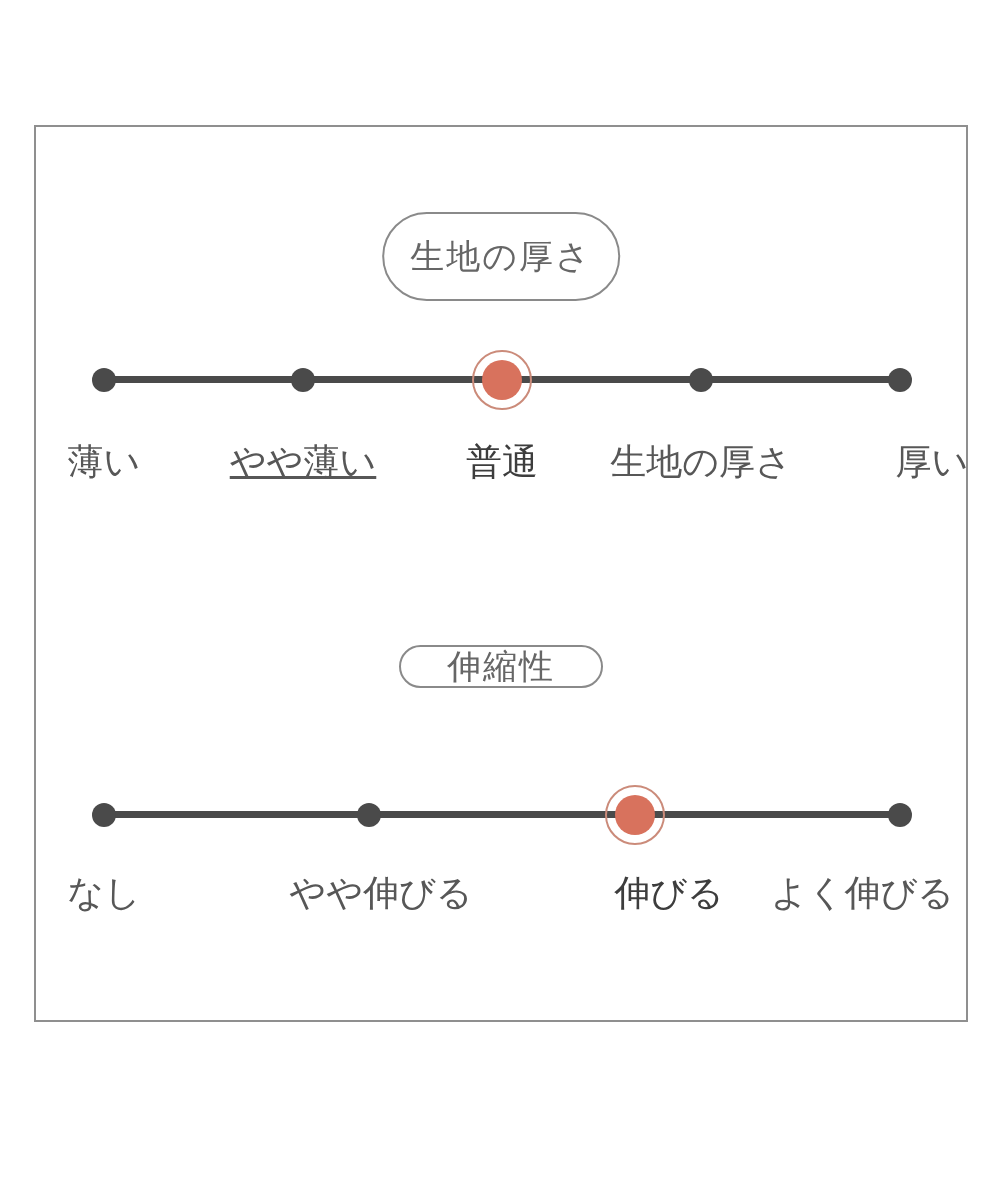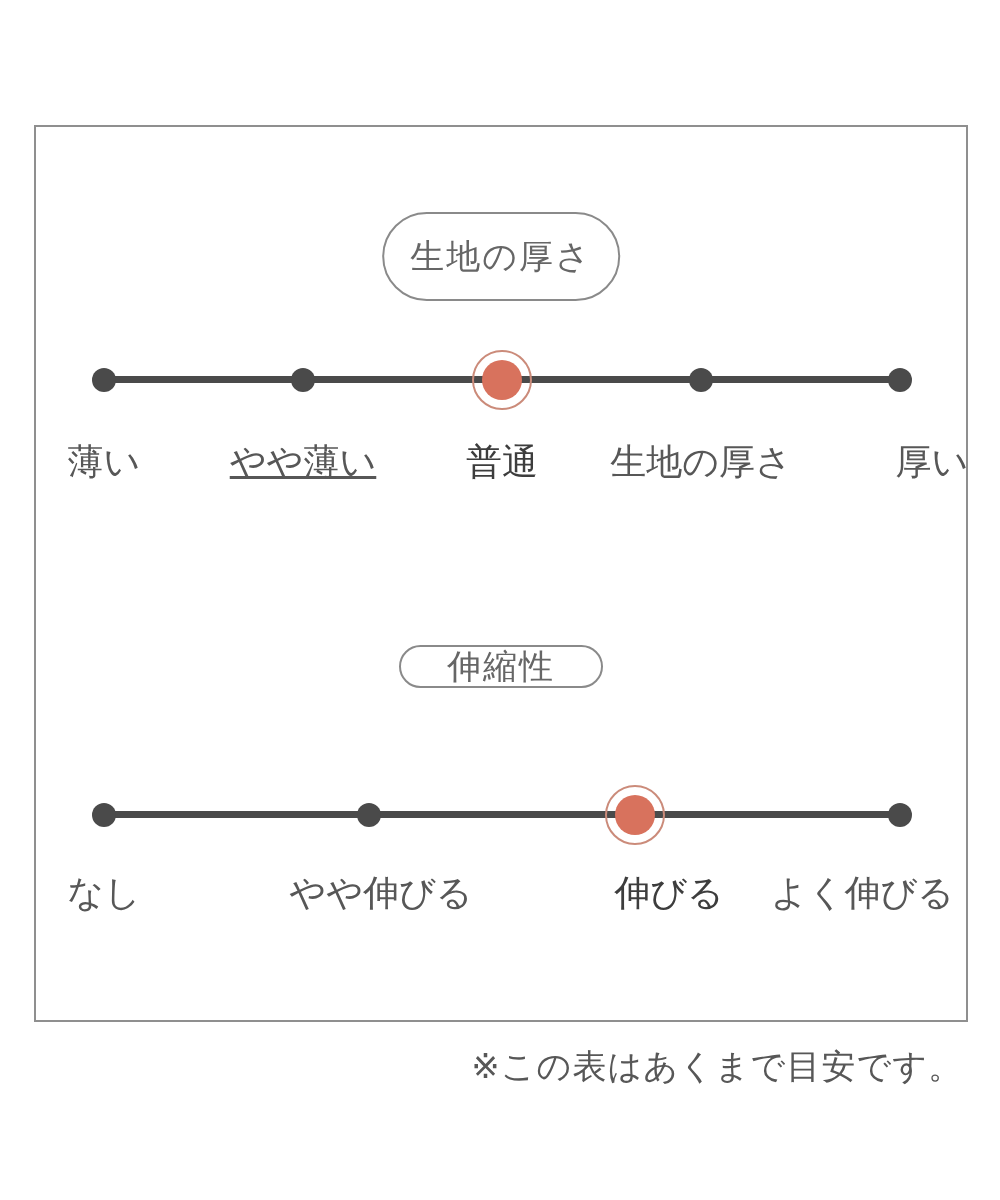--- a/index.html
+++ b/index.html
@@ -155,14 +155,13 @@
       <div class="labels">
           <div class="scale-label" style="left: 68px;">なし</div>
           <div class="scale-label" style="left: 345px;">やや伸びる</div>
           <div class="scale-label selected" style="left: 601px; margin-left: 32px;">伸びる</div>
           <div class="scale-label" style="left: 826.5px;">よく伸びる</div>
         </div>
     </section>
 
   </div>
 
-  <div class="note">※この表はあくまで目安です。</div>
 </div>
 
 </body></html>

